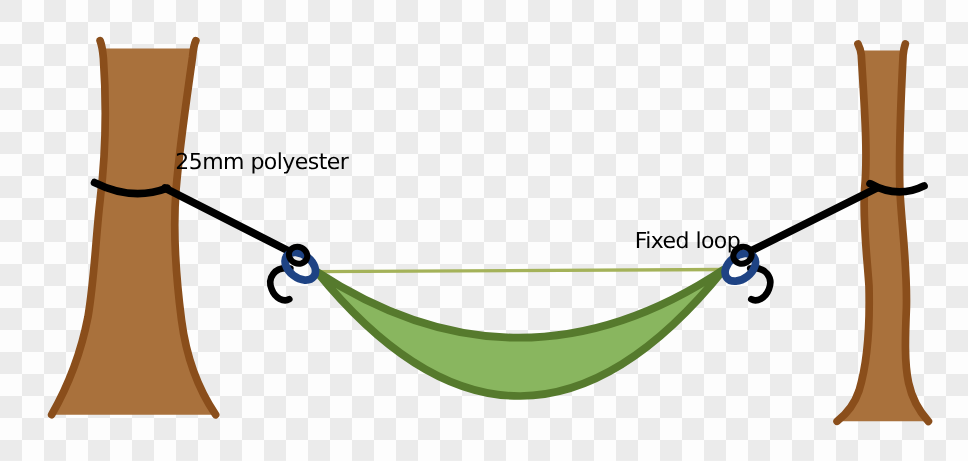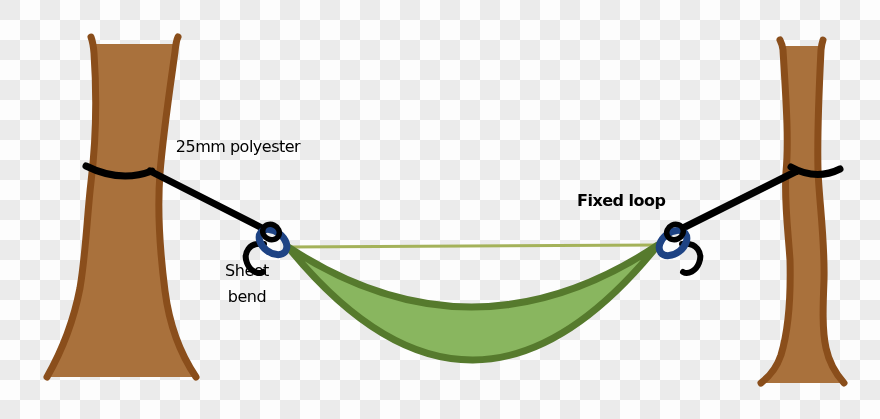--- a/index.html
+++ b/index.html
@@ -8,21 +8,21 @@
     width:880px;height:419px;
     overflow:hidden;
     
     background-image:conic-gradient(#fdfdfd 0deg 90deg,#ebebeb 90deg 180deg,#fdfdfd 180deg 270deg,#ebebeb 270deg 360deg);
     background-size:40px 40px;
     font-family:"DejaVu Sans", sans-serif;
   }
   .stage svg{position:absolute;left:0;top:0;}
   .label{
     position:absolute;
-    font-size:16px;
+    font-size:20px;
     line-height:26px;
     letter-spacing:-0.5px;
     color:#000;
     white-space:nowrap;
   }
   .label.centered{text-align:center;}
   .trunk-stroke{fill:none;stroke-width:7;stroke-linecap:round;}
   .rope{fill:none;stroke-width:7;stroke-linecap:round;}
   .rope-detail{fill:none;stroke-width:6;stroke-linecap:round;}
   .ring{fill:none;stroke-width:7;}
@@ -102,20 +102,16 @@
       <path class="rope-detail" d="M 682 244 C 697 242 703 253 699 263 C 696 271 688 275 683 272" stroke="#000000"></path>
       <ellipse class="ring" cx="673" cy="243" rx="15.5" ry="10.5" transform="rotate(-38 673 243)" stroke="#1e4384"></ellipse>
       <ellipse class="knot-loop" cx="675" cy="232" rx="8.5" ry="7.5" transform="rotate(-25 675 232)" stroke="#000000"></ellipse>
     </g>
   </svg>
 
   <div class="label centered" style="left:147px; top:134px; width:182px;">
     <div>25mm polyester</div>
   </div>
 
-  <div class="label centered" style="left:187px; top:258px; width:120px;">
-    <div>Sheet</div>
-    <div>bend</div>
-  </div>
 
-  <div class="label" style="left:577px; top:188px;font-weight:bold;">Fixed loop</div>
+  <div class="label" style="left:577px; top:205px;">Fixed loop</div>
 
 </div>
 
 </body></html>

